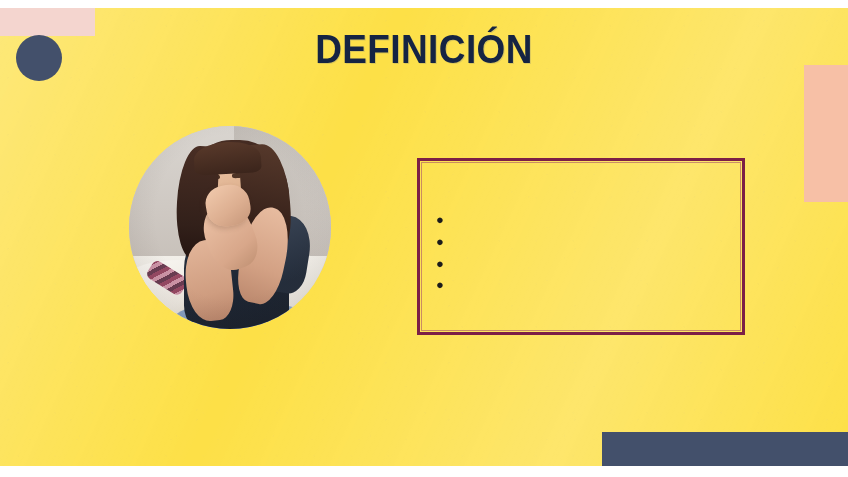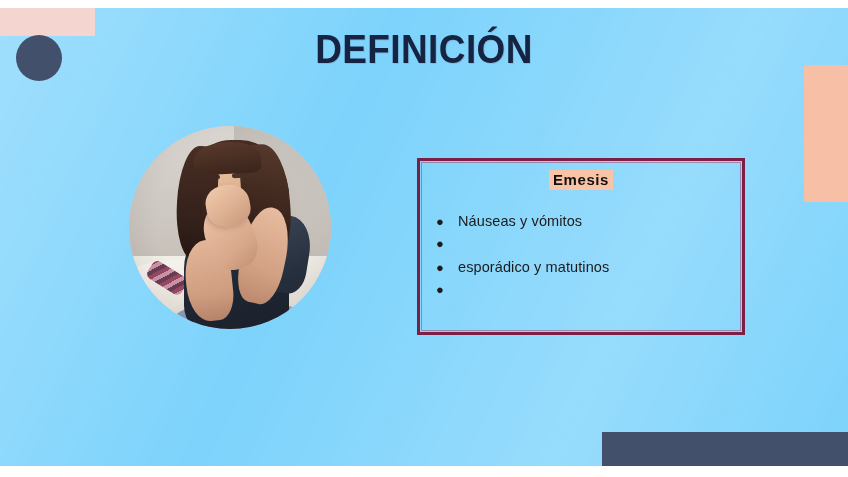--- a/index.html
+++ b/index.html
@@ -14,21 +14,21 @@
     font-family: "Liberation Sans", sans-serif;
   }
 
   
   #slide-canvas {
     position: absolute;
     left: 0;
     top: 8px;
     width: 848px;
     height: 458px;
-    background-color: #7dd3fc;
+    background-color: #fde047;
     overflow: hidden;
   }
   
   #slide-canvas::before {
     content: "";
     position: absolute;
     inset: 0;
     pointer-events: none;
     background-image:
       radial-gradient(circle at 12% 22%, rgba(200,180,150,0.06) 0 1px, transparent 1px),
@@ -346,35 +346,30 @@
       <div class="ph" id="ph-hair-top"></div>
       <div class="ph" id="ph-arm-l"></div>
       <div class="ph" id="ph-arm-r"></div>
       <div class="ph" id="ph-forearm"></div>
       <div class="ph" id="ph-hand"></div>
       <div class="ph" id="ph-vignette"></div>
     </div>
   </div>
 
   <div id="content-box">
-    <div id="emesis-heading-row">
-      <span id="emesis-heading">Emesis</span>
-    </div>
 
     <ul id="bullet-list">
       <li>
         <span class="bullet-dot">●</span>
-        <span class="bullet-text">Náuseas y vómitos</span>
       </li>
       <li>
         <span class="bullet-dot">●</span>
       </li>
       <li>
         <span class="bullet-dot">●</span>
-        <span class="bullet-text">esporádico y matutinos</span>
       </li>
       <li>
         <span class="bullet-dot">●</span>
       </li>
     </ul>
   </div>
 
 </div>
 
 <div id="below-slide"></div>

